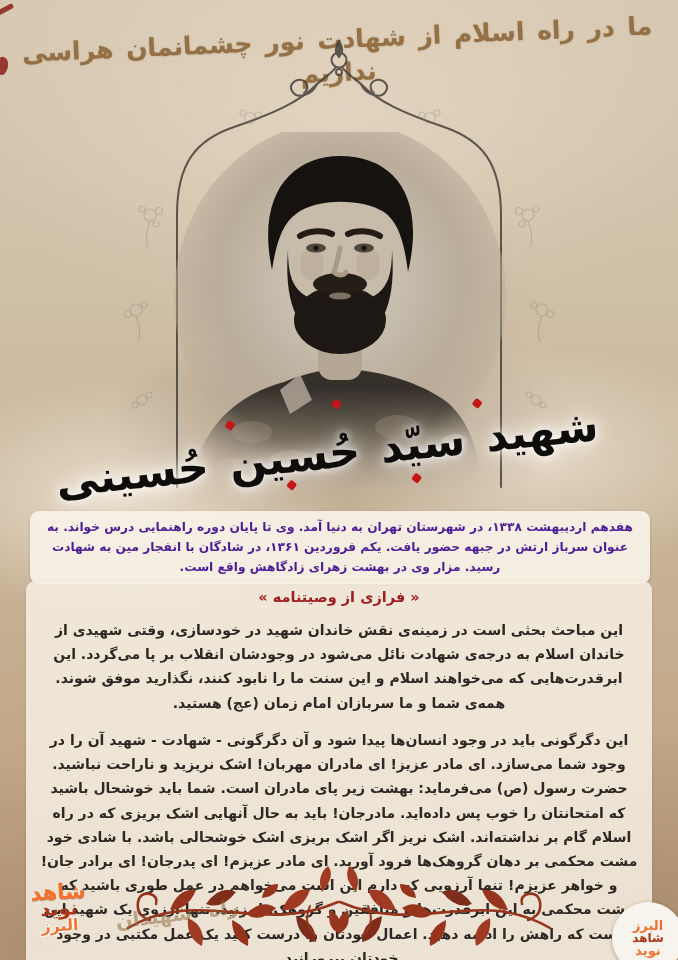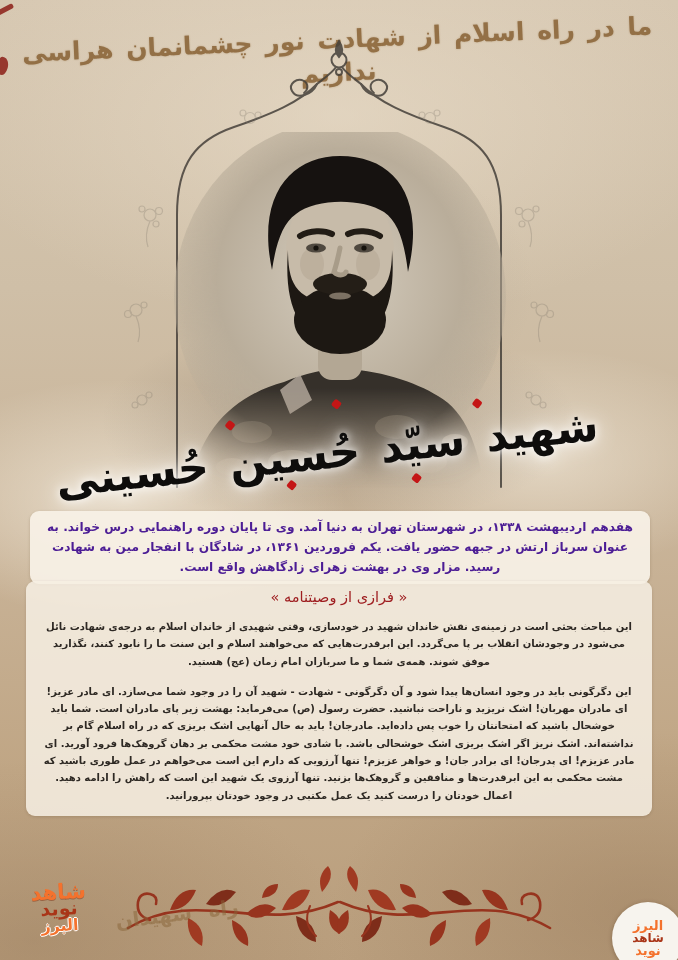--- a/index.html
+++ b/index.html
@@ -58,24 +58,24 @@
   }
   
   .will-panel{
     position:absolute;left:26px;top:581px;width:598px;
     padding:6px 14px 10px;border-radius:9px;
     background:rgba(246,239,227,.86);
     box-shadow:0 1px 3px rgba(90,70,45,.2);
     direction:rtl;text-align:center;
   }
   .will-header{
-    font-size:14.5px;font-weight:normal;color:#9e1d20;margin:2px 0 5px;
+    font-size:14.5px;font-weight:bold;color:#9e1d20;margin:2px 0 5px;
   }
   .will-panel p{
-    margin:13px 0 2px;font-size:10px;font-weight:bold;line-height:1.73;color:#2d2823;
+    margin:13px 0 2px;font-size:14px;font-weight:bold;line-height:1.73;color:#2d2823;
   }
   
   .ornament-svg{position:absolute;left:0;top:858px;width:678px;height:102px;}
   .watermark{
     position:absolute;left:62px;top:902px;width:230px;
     direction:rtl;text-align:center;
     font-size:20px;font-weight:bold;color:rgba(136,100,55,.50);
     transform:rotate(-7deg);word-spacing:10px;
   }
   

